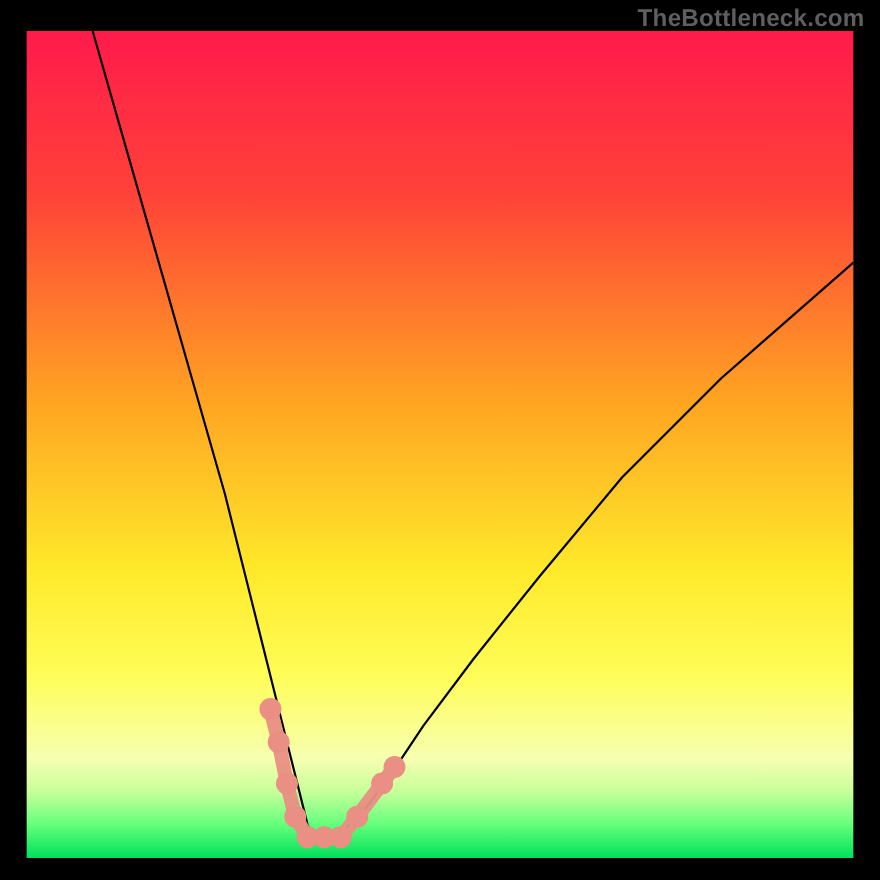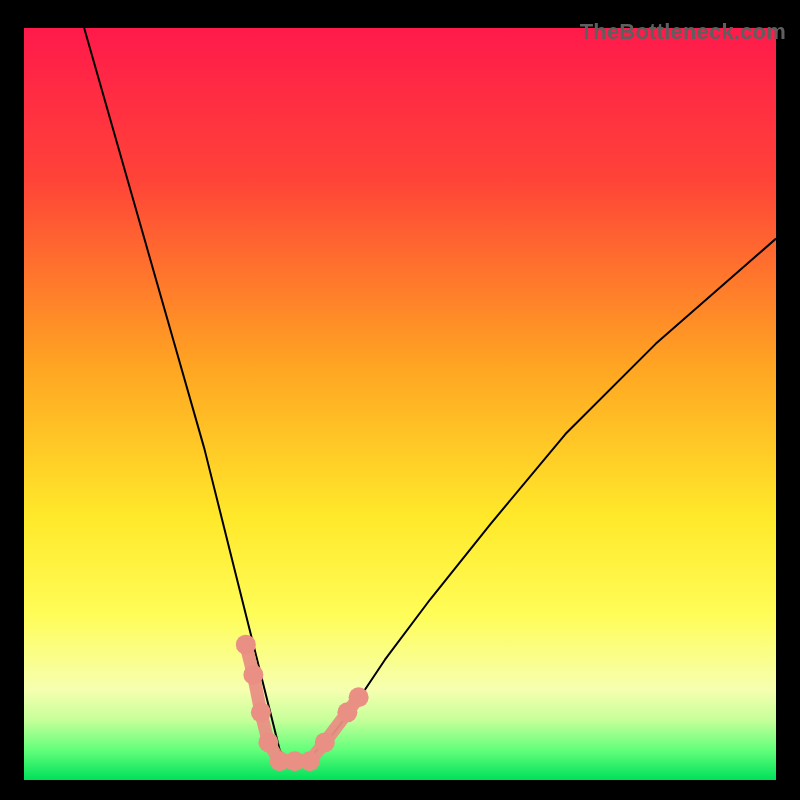--- a/index.html
+++ b/index.html
@@ -14,21 +14,21 @@
   .frame {
     position: absolute;
     left: 0;
     top: 0;
     width: 800px;
     height: 800px;
     background: #000;
   }
   .watermark {
     position: absolute;
-    top: 19px;
+    top: 4px;
     right: 14px;
     color: #5f5f5f;
     font-size: 22px;
     font-weight: 600;
     letter-spacing: 0.2px;
     z-index: 10;
   }
   .plot {
     position: absolute;
     left: 24px;

